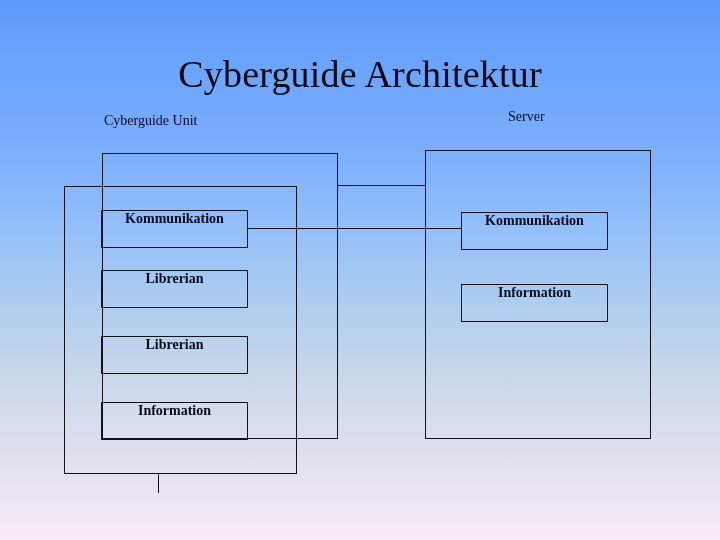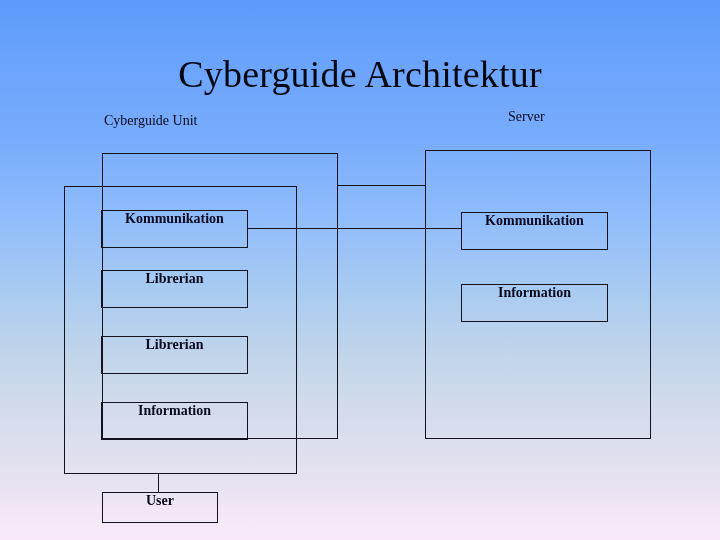--- a/index.html
+++ b/index.html
@@ -151,17 +151,14 @@
   </div>
 
   <div class="comp comp-komm-right">
     <span>Kommunikation</span>
   </div>
 
   <div class="comp comp-info-right">
     <span>Information</span>
   </div>
 
-  <div class="comp comp-user">
-    <span>User</span>
-  </div>
 
 </div>
 
 </body></html>

